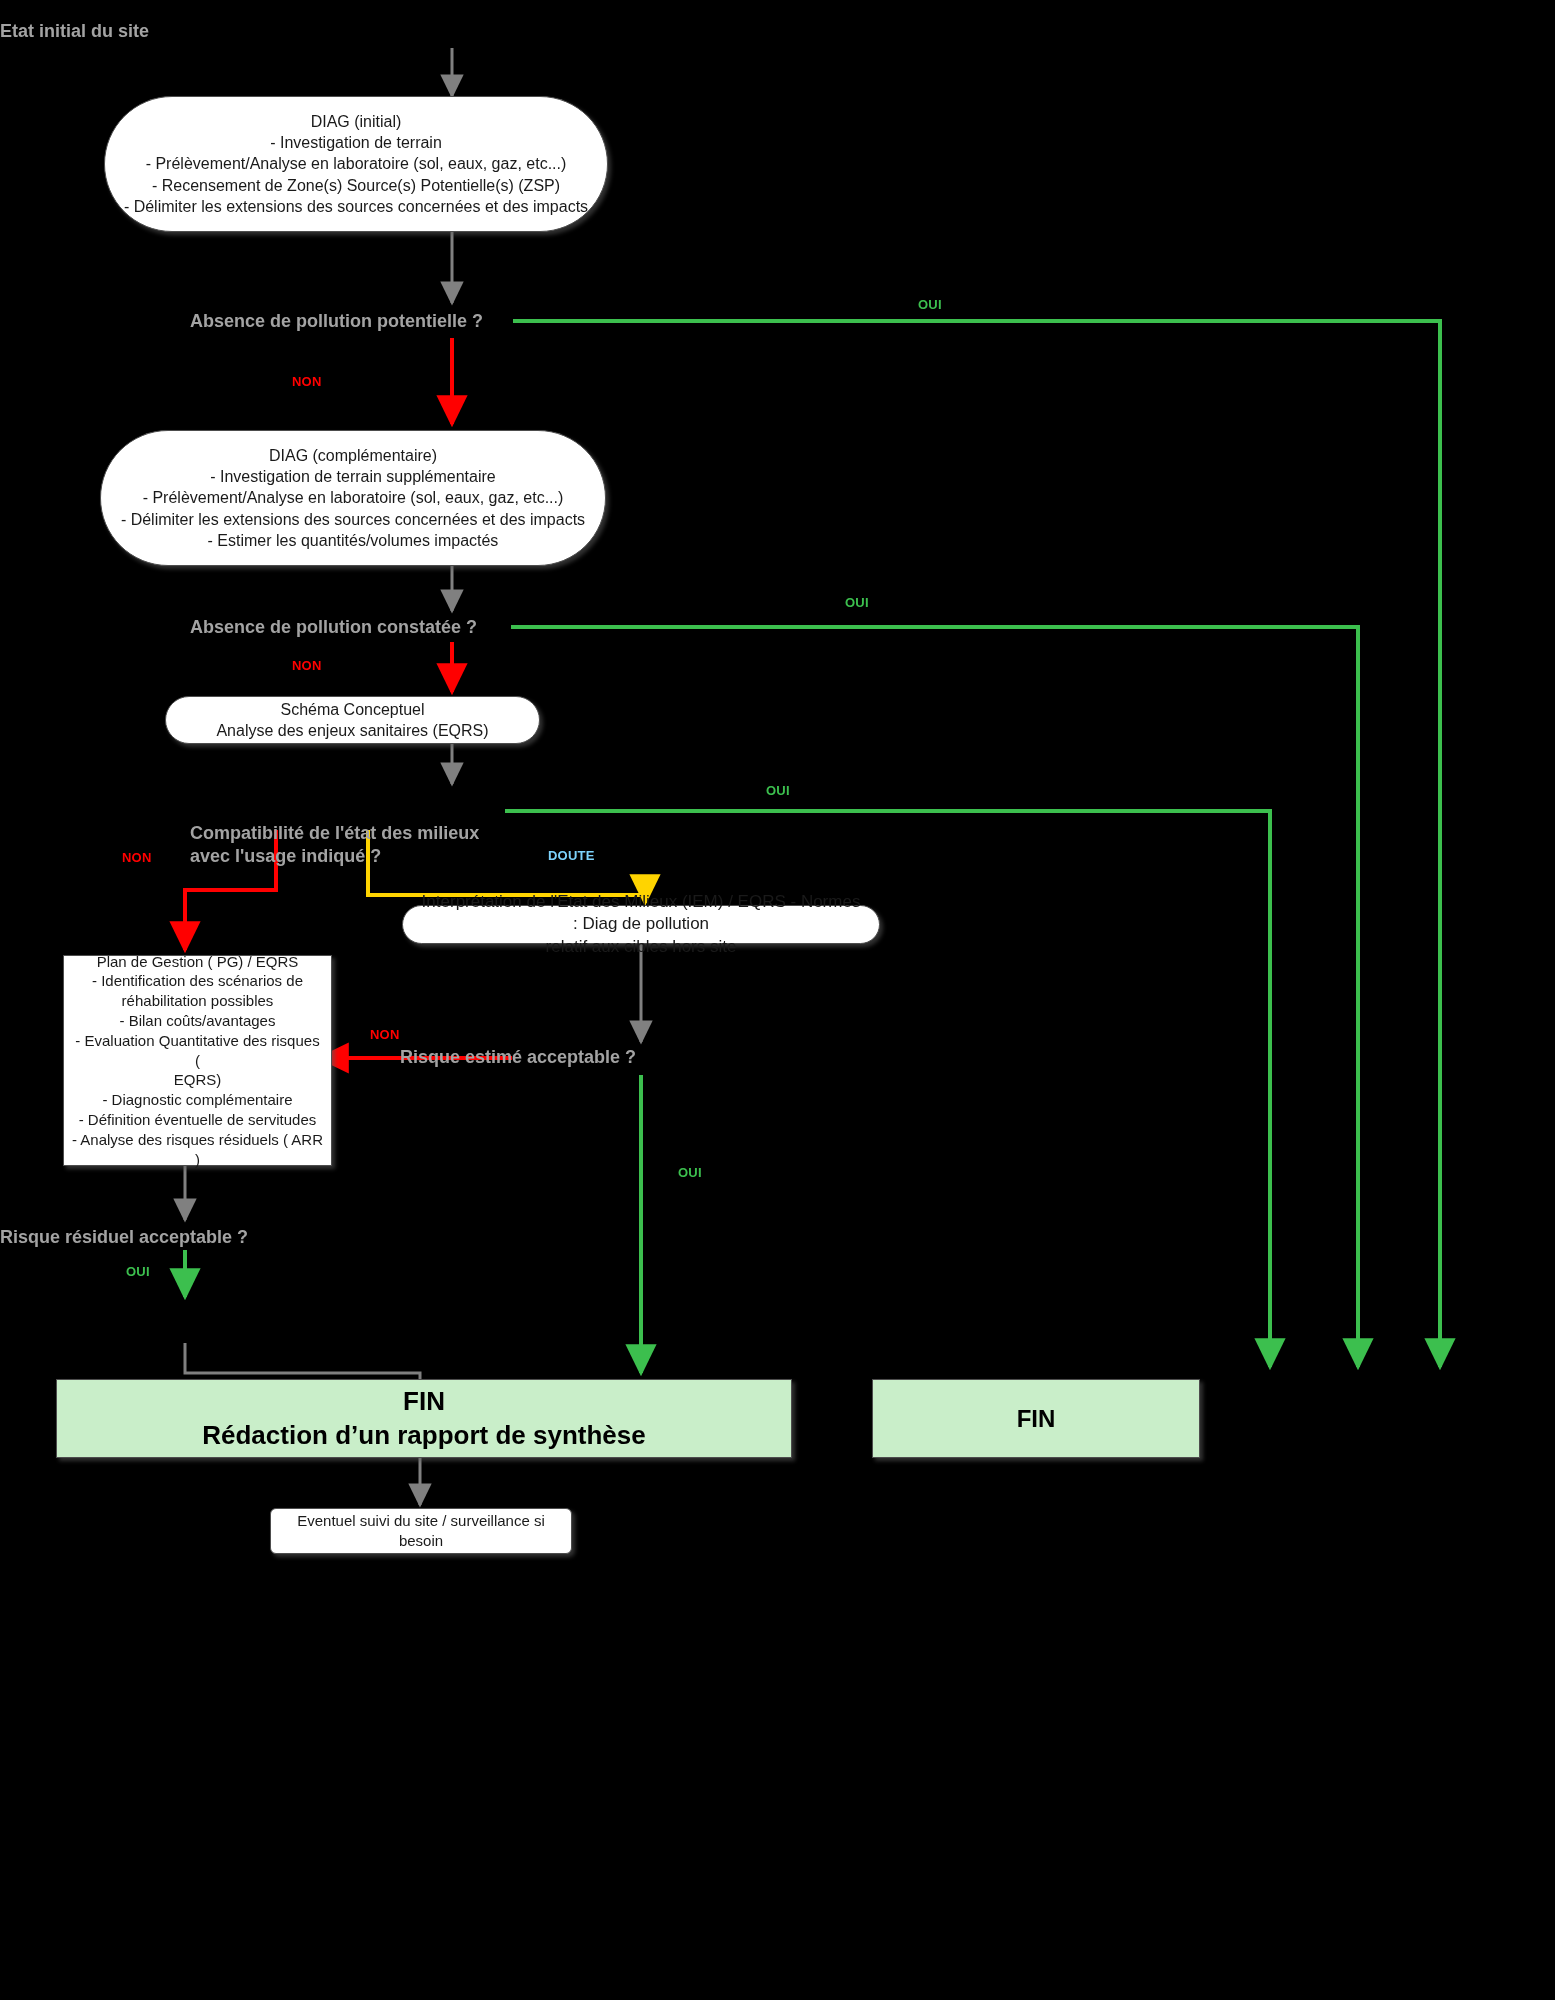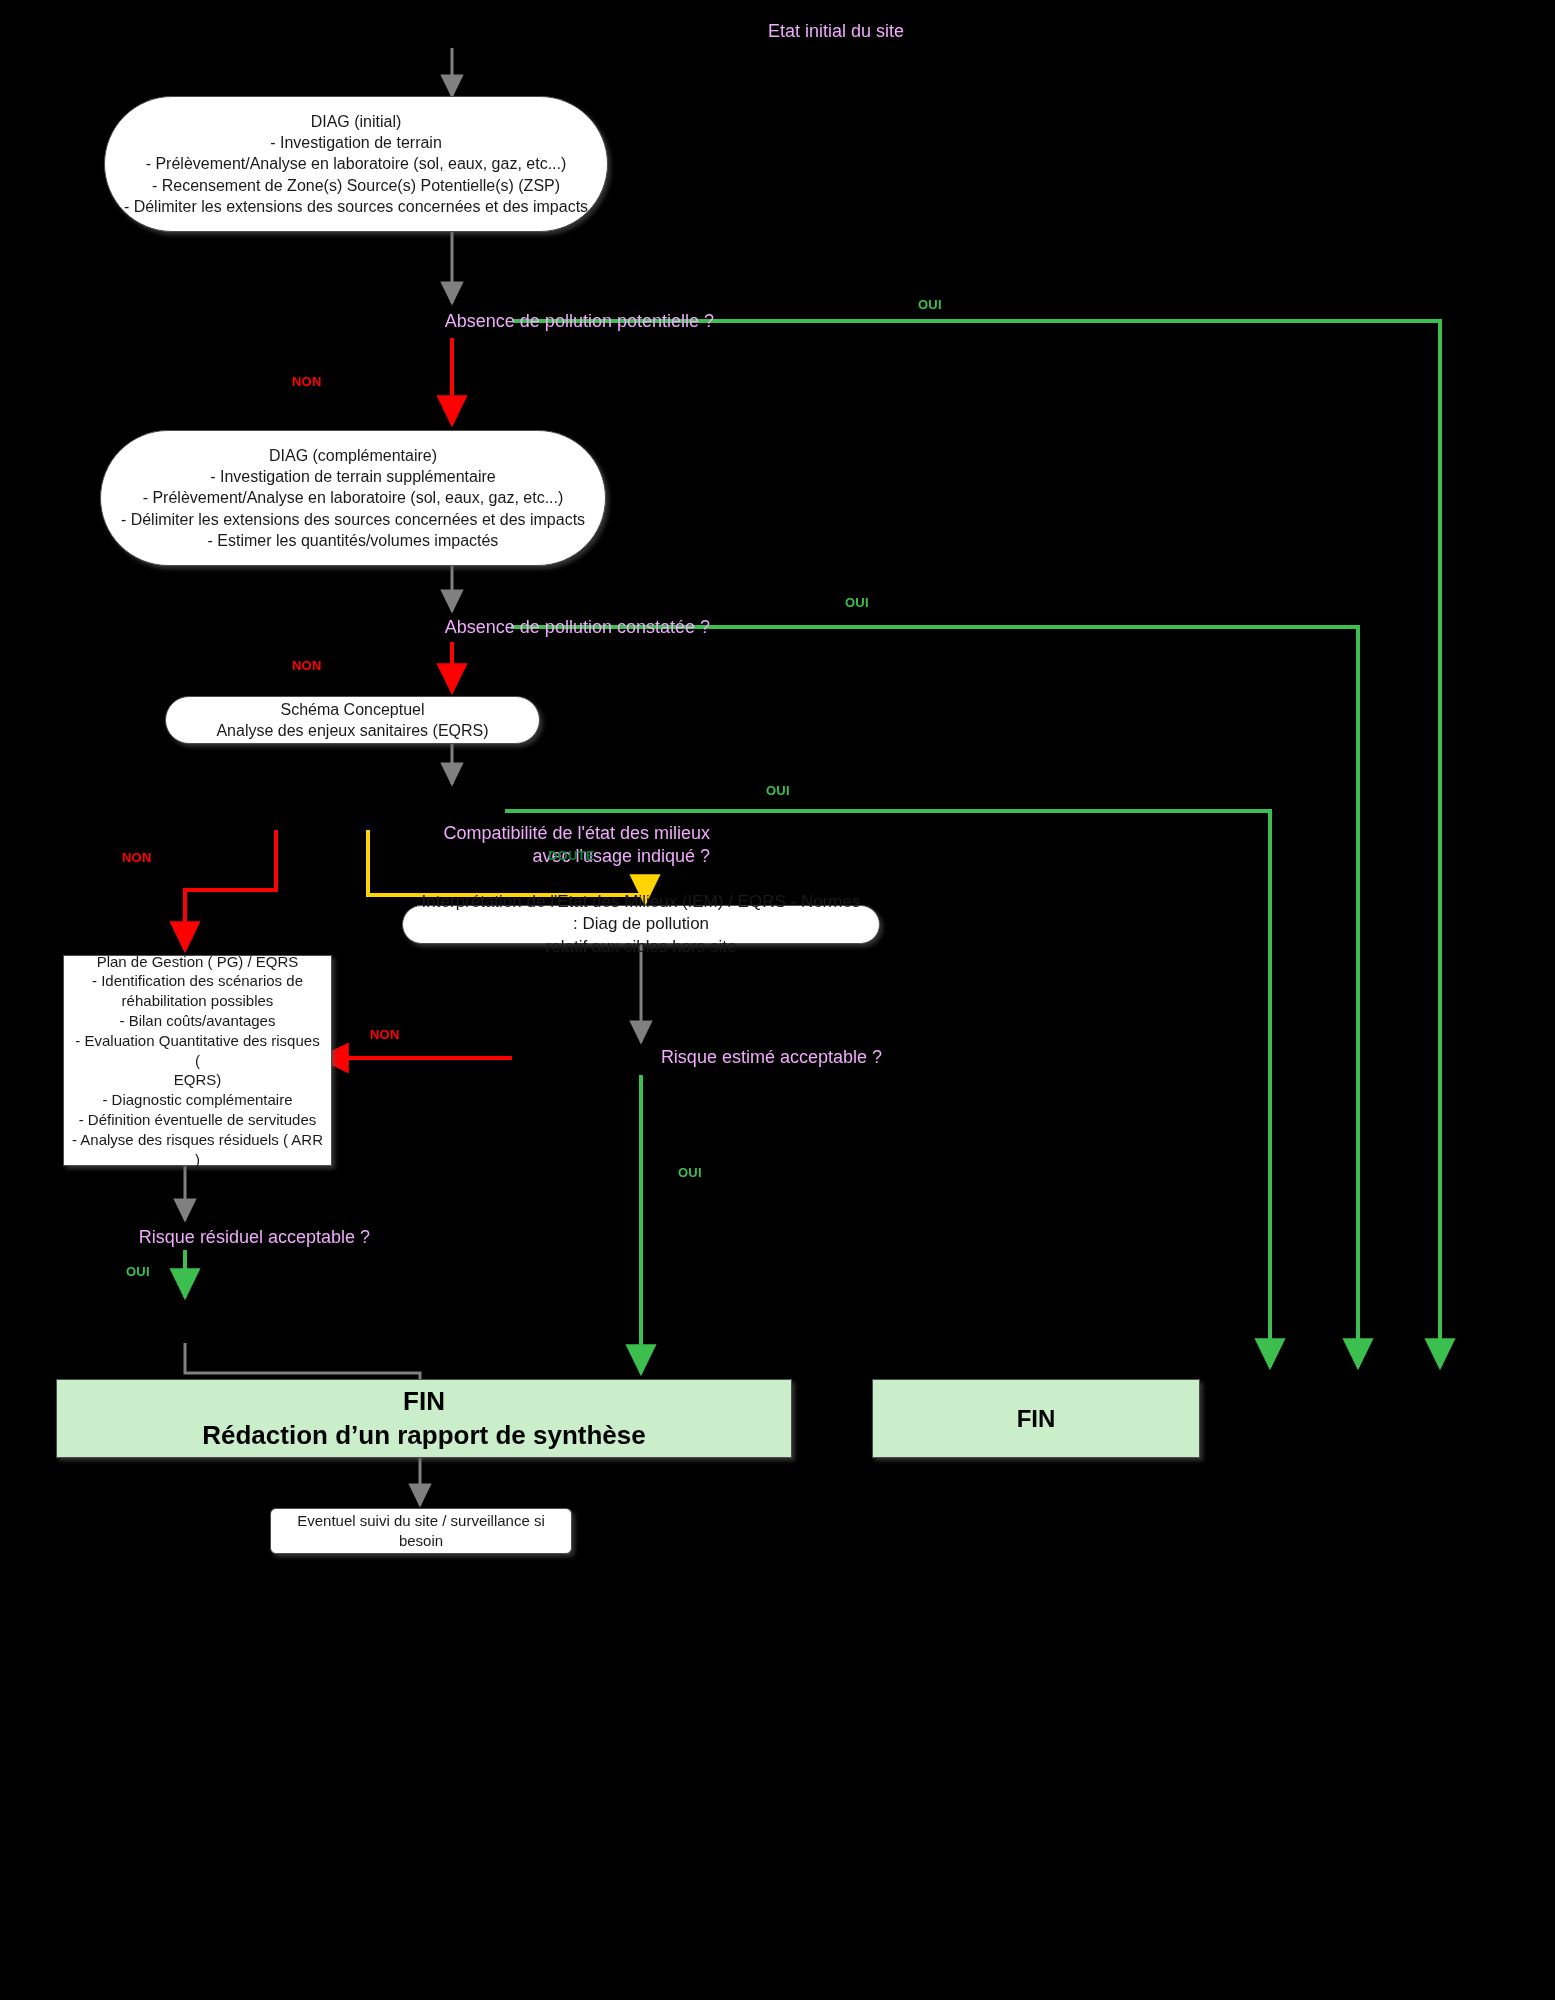--- a/index.html
+++ b/index.html
@@ -59,34 +59,34 @@
     color: #000000;
     font-weight: bold;
     line-height: 1.3;
   }
   .label {
     position: absolute;
     white-space: nowrap;
     z-index: 3;
   }
   .q-label {
-    color: #f0abfc;
-    font-weight: normal;
+    color: #a3a3a3;
+    font-weight: bold;
     font-size: 18px;
-    text-align: right;
+    text-align: left;
     line-height: 1.3;
   }
   .edge-label {
     font-weight: bold;
     font-size: 13px;
     letter-spacing: 0.2px;
   }
   .lbl-non { color: #ff0000; }
   .lbl-oui { color: #3cbf4e; }
-  .lbl-doute { color: #15803d; }
+  .lbl-doute { color: #7dd3fc; }
   .t-sm { font-size: 15px; }
   .t-md { font-size: 16px; }
   .t-xs { font-size: 17px; }
   .t-fin-lg { font-size: 26px; }
   .t-fin-md { font-size: 24px; }
   .pad { padding: 10px 16px; }
 </style>
 </head>
 <body>
 

